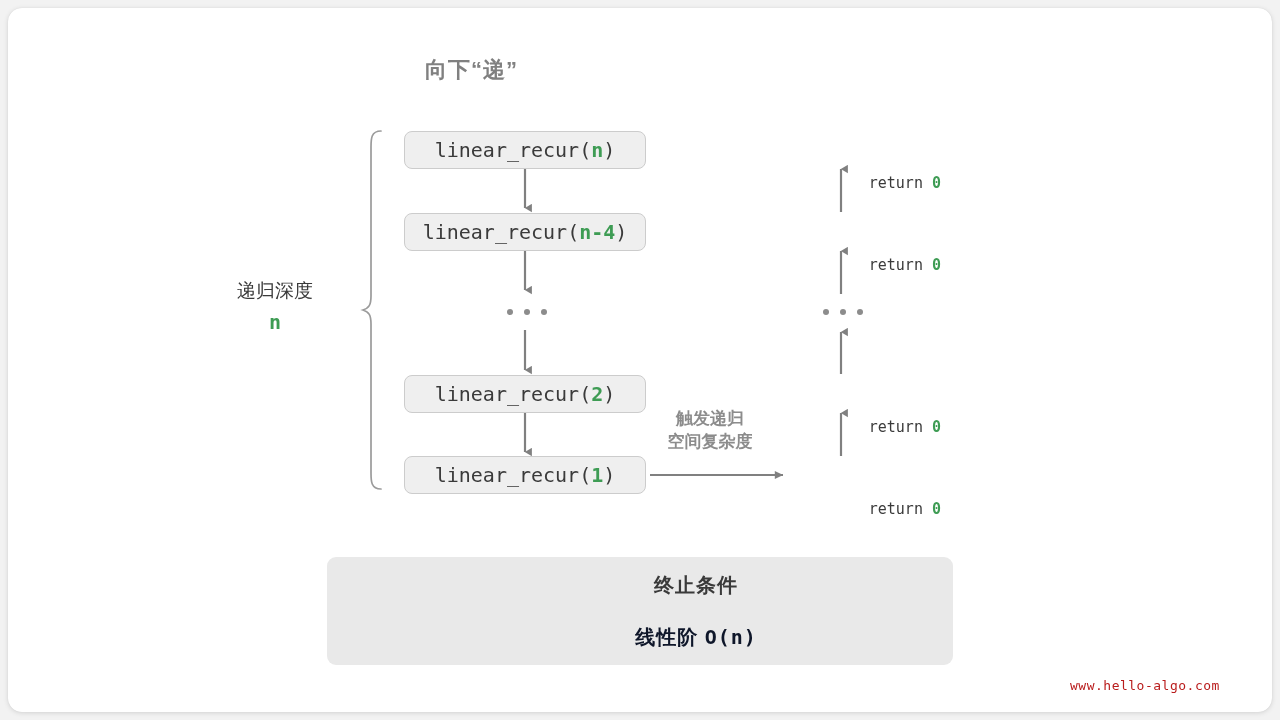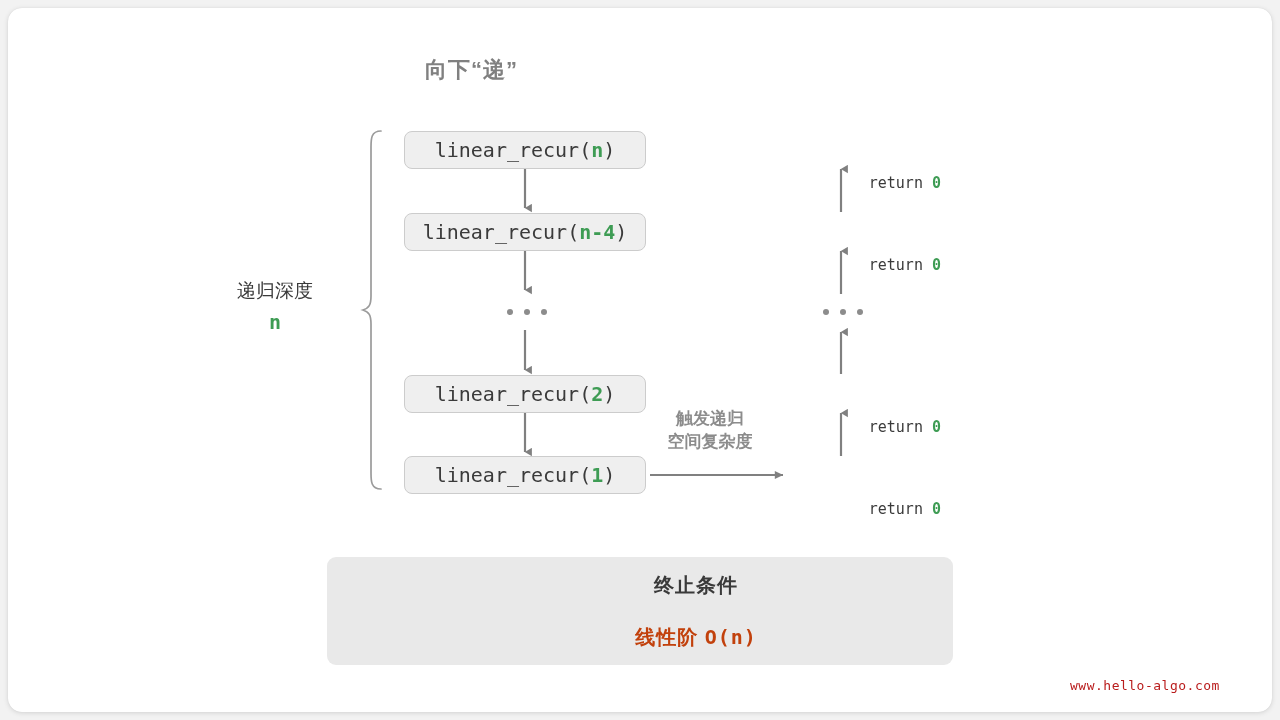--- a/index.html
+++ b/index.html
@@ -151,21 +151,21 @@
     font-size: 20px;
     font-weight: bold;
     color: #3a3a3a;
     letter-spacing: 1px;
   }
   .sum-right .value {
     display: block;
     margin-top: 25px;
     font-size: 20px;
     font-weight: bold;
-    color: #c2410c;
+    color: #0f172a;
     letter-spacing: 1px;
   }
   .sum-right .value .mono {
     font-family: "DejaVu Sans Mono", "Liberation Mono", monospace;
   }
 
   
   #watermark {
     font-family: "DejaVu Sans Mono", "Liberation Mono", monospace;
     font-size: 13px;

